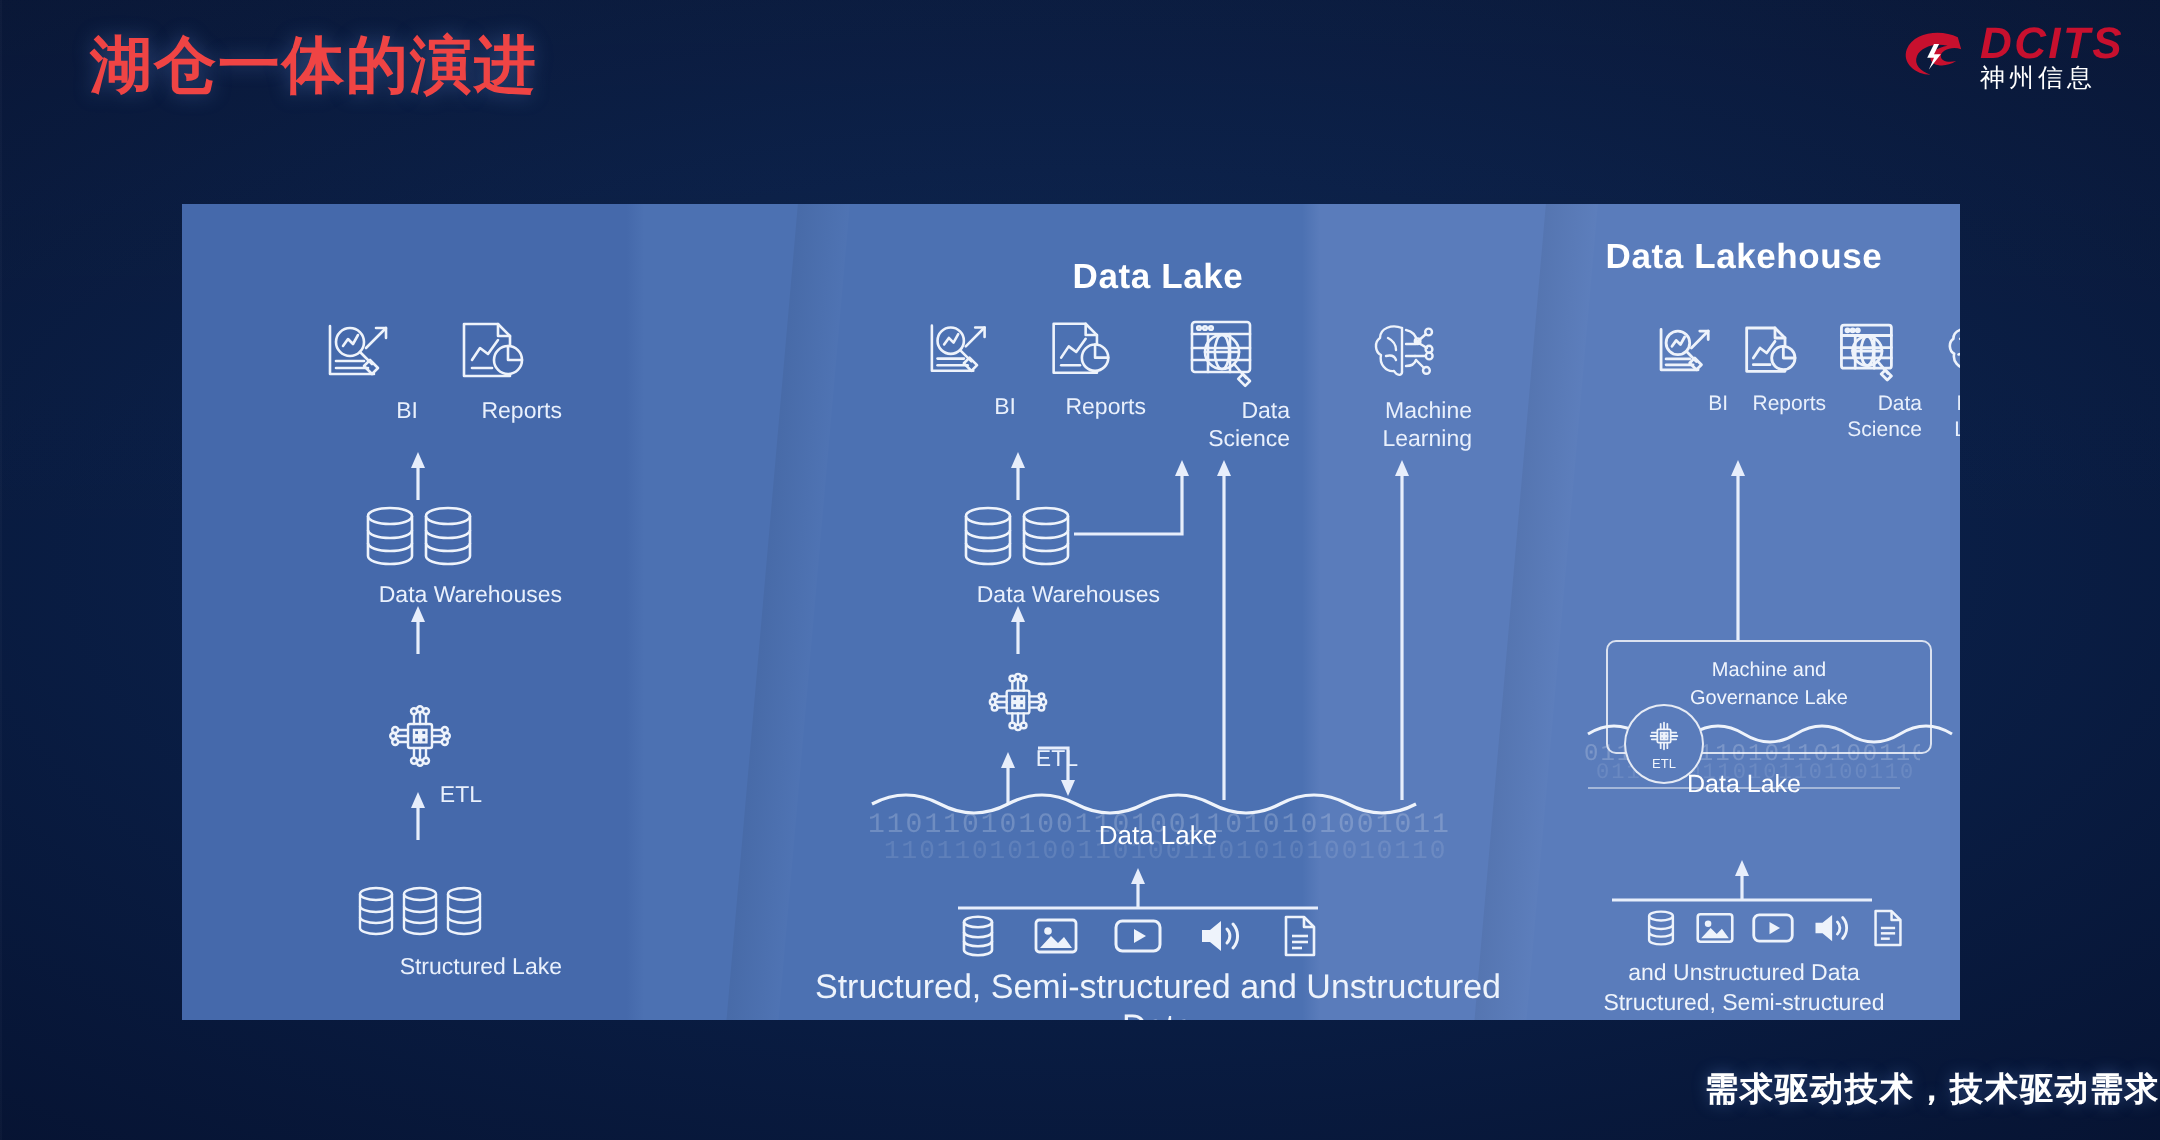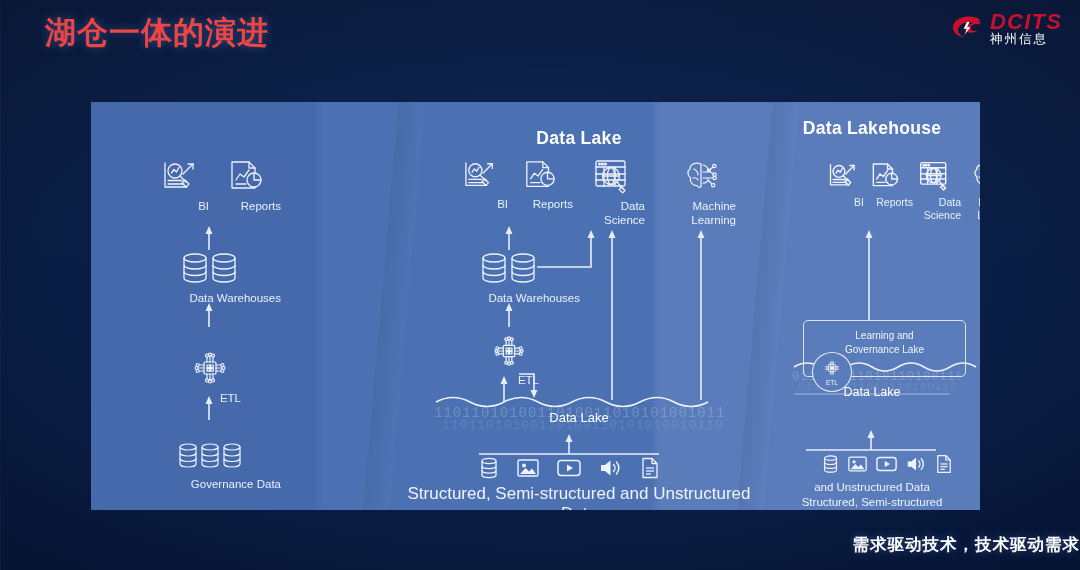--- a/index.html
+++ b/index.html
@@ -267,21 +267,21 @@
           <ellipse cx="33" cy="5" rx="8" ry="3"></ellipse>
             <path d="M25 5 V22 a8 3 0 0 0 16 0 V5"></path>
           <path d="M25 11 a8 3 0 0 0 16 0"></path>
             <path d="M25 16.5 a8 3 0 0 0 16 0"></path>
           <ellipse cx="55" cy="5" rx="8" ry="3"></ellipse>
             <path d="M47 5 V22 a8 3 0 0 0 16 0 V5"></path>
           <path d="M47 11 a8 3 0 0 0 16 0"></path>
             <path d="M47 16.5 a8 3 0 0 0 16 0"></path>
         </g>
       </svg>
-      <div class="lbl">Governance Data</div>
+      <div class="lbl">Structured Lake</div>
     </div>
   </div>
 
   <div class="panel p2">
     <div class="panel-title">Data Lake</div>
 
     <svg class="wires" viewBox="0 0 370 408">
       <g stroke="#e7eefb" stroke-width="1.6" fill="none">
 
         <line x1="115" y1="148" x2="115" y2="128"></line>
@@ -577,21 +577,21 @@
           <circle cx="30.6" cy="20" r="1.7"></circle>
             <circle cx="29.2" cy="27.2" r="1.7"></circle>
           <circle cx="24.8" cy="12.6" r="1.4"></circle>
         </g>
       </svg>
       <div class="lbl wrap" style="font-size:10.5px;">Machine Learning</div>
     </div>
 
     <div class="metabox" style="left:39px; top:218px; width:163px; height:57px;">
       <div class="mtxt">
-        <div>Learning and</div>
+        <div>Machine and</div>
         <div>Governance Lake</div>
       </div>
     </div>
 
     <svg class="wires" viewBox="0 0 216 408">
       <path d="M30 265 q13 -8 26 0 t26 0 t26 0 t26 0 t26 0 t26 0 t26 0" fill="none" stroke="#eef3fb" stroke-width="1.5"></path>
       <line x1="30" y1="292" x2="186" y2="292" stroke="rgba(255,255,255,0.45)" stroke-width="1"></line>
     </svg>
     <div class="binary" style="left:28px; top:268px; width:168px; font-size:12px;">0110100110101101001101011010</div>
     <div class="binary" style="left:34px; top:279px; width:160px; font-size:11px; opacity:0.5;">0110100110101101001101011010</div>

